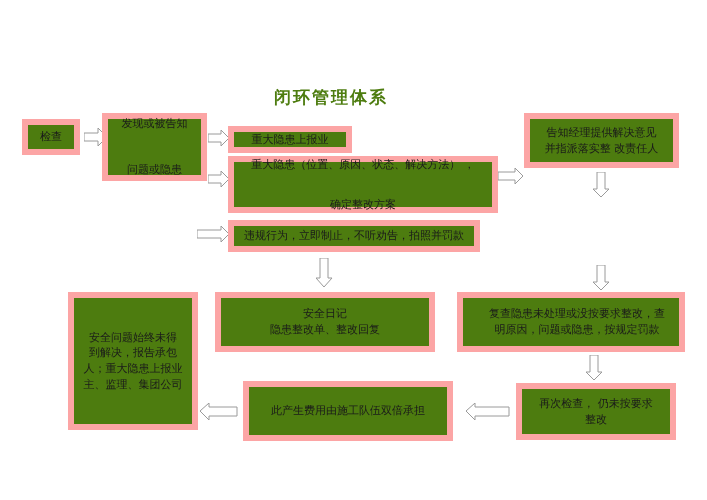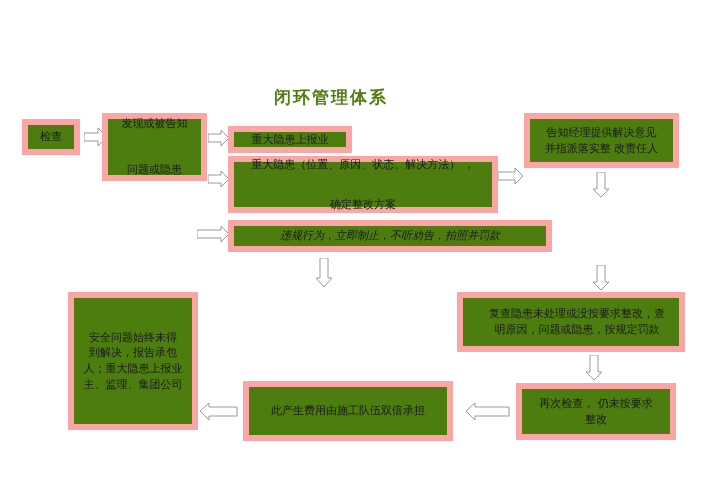--- a/index.html
+++ b/index.html
@@ -105,21 +105,21 @@
 
   <div class="node tight" style="left:228px; top:126px; width:124px; height:27px;">
     <span class="ln">重大隐患上报业</span>
   </div>
 
   <div class="node" style="left:228px; top:156px; width:270px; height:57px;gap:24px;">
     <span class="ln">重大隐患（位置、原因、状态、解决方法）     ，</span>
     <span class="ln">确定整改方案</span>
   </div>
 
-  <div class="node tight" style="left:228px; top:220px; width:324px; height:32px;font-style:italic;">
+  <div class="node tight" style="left:228px; top:220px; width:252px; height:32px;">
     <span class="ln">违规行为，立即制止，不听劝告，拍照并罚款</span>
   </div>
 
   <div class="arrow" style="left:498px; top:168px;">
     <svg width="26" height="16" viewBox="0 0 26 16">
       <polygon points="0,4 17,4 17,0 25,8 17,16 17,12 0,12"></polygon>
     </svg>
   </div>
 
   <div class="node" style="left:524px; top:113px; width:155px; height:55px;">
@@ -146,20 +146,24 @@
     </svg>
   </div>
 
   <div class="node" style="left:68px; top:292px; width:130px; height:138px;">
     <span class="ln">安全问题始终未得</span>
     <span class="ln">到解决，报告承包</span>
     <span class="ln">人；重大隐患上报业</span>
     <span class="ln">主、监理、集团公司</span>
   </div>
 
+  <div class="node" style="left:215px; top:292px; width:220px; height:60px;">
+    <span class="ln">安全日记</span>
+    <span class="ln">隐患整改单、整改回复</span>
+  </div>
 
   <div class="node" style="left:457px; top:292px; width:228px; height:60px;padding-left:16px;">
     <span class="ln">复查隐患未处理或没按要求整改，查</span>
     <span class="ln">明原因，问题或隐患，按规定罚款</span>
   </div>
 
   <div class="arrow" style="left:586px; top:355px;">
     <svg width="17" height="26" viewBox="0 0 17 26">
       <polygon points="4,0 12,0 12,17 16,17 8,25 0,17 4,17"></polygon>
     </svg>

